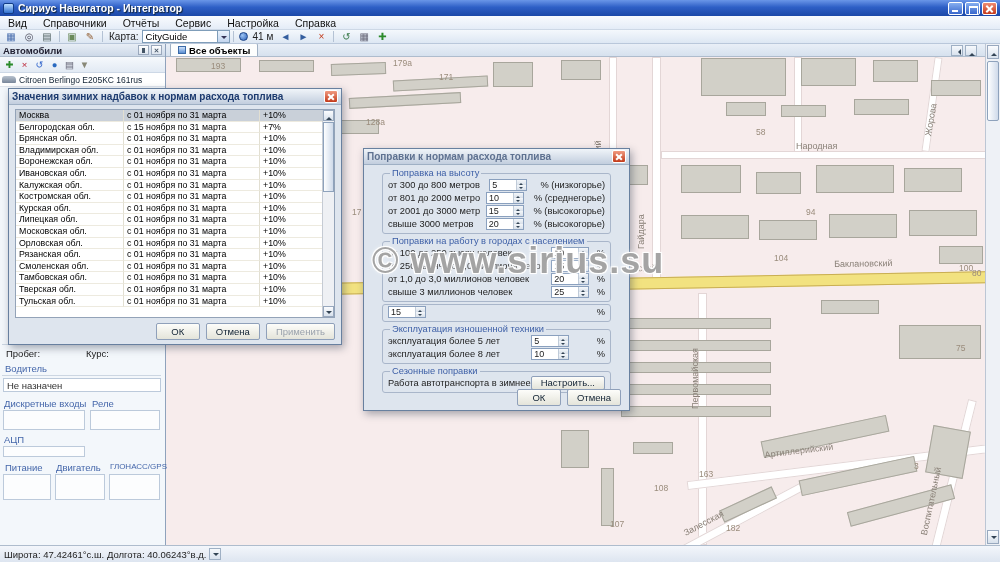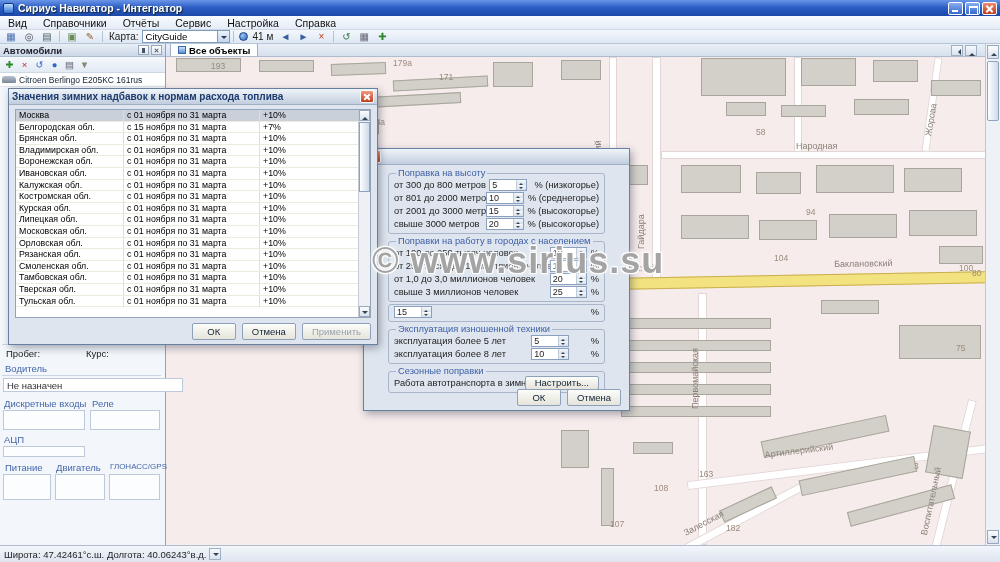--- a/index.html
+++ b/index.html
@@ -98,40 +98,40 @@
   .dlg1 .dlg-title-text { color:#1c3a6e; }
   .dlg2 .dlg-title-text { color:#5e7190; }
   .dlg-close { width:14px; height:13px; border:1px solid #fff; border-radius:2px; background:linear-gradient(#f09a80,#c23a1a); position:relative; }
   .dlg-close::before,.dlg-close::after { content:""; position:absolute; left:2px; right:2px; top:5px; height:2px; background:#fff; }
   .dlg-close::before { transform:rotate(45deg); } .dlg-close::after { transform:rotate(-45deg); }
   .dlg-btn { height:17px; min-width:44px; padding:0 9px; font-size:9.5px; color:#123;
     background:linear-gradient(#fdfdfa,#e4e4da); border:1px solid #8fa0ba; border-radius:2px; text-align:center; line-height:15px; }
   .dlg-btn.disabled { color:#9aa2ac; }
 
   
-  .dlg1 { left:8px; top:88px; width:370px; height:257px; z-index:12; }
+  .dlg1 { left:8px; top:88px; width:334px; height:257px; z-index:12; }
   .wtable { position:absolute; left:6px; right:6px; top:20px; bottom:26px; background:#fff; border:1px solid #93a3b8; overflow:hidden; }
   .whdr { display:flex; height:13px; }
   .wcell { font-size:8.8px; line-height:11.6px; padding-left:3px; border-right:1px solid #e2dfd2; border-bottom:1px solid #edeadf;
     overflow:hidden; white-space:nowrap; }
   .whdr .wcell { background:linear-gradient(#fdfdfb,#e7e4d6); border-right:1px solid #c8c5b4; border-bottom:1px solid #b8b5a4; line-height:12px; color:#222; }
   .wrow { display:flex; height:11.6px; }
   .wrow.sel { background:#c9d0d9; }
   .c0 { width:108px; } .c1 { width:136px; } .c2 { flex:1; }
   .tscroll { position:absolute; right:0; top:0; bottom:0; width:12px; background:#eef0f4; border-left:1px solid #c5cbd4; }
   .ts-btn { position:absolute; left:0; right:0; height:11px; background:linear-gradient(#fbfcfe,#d8e1ec); border:1px solid #98a8be; }
   .ts-btn.up { top:0; } .ts-btn.down { bottom:0; }
   .ts-btn.up::after { content:""; position:absolute; left:2px; top:3px; border:3px solid transparent; border-bottom-color:#345; }
   .ts-btn.down::after { content:""; position:absolute; left:2px; top:4px; border:3px solid transparent; border-top-color:#345; }
   .ts-thumb { position:absolute; left:0; right:0; top:12px; height:70px; background:linear-gradient(90deg,#fdfeff,#cfdaea); border:1px solid #8ea2bc; }
   .dlg1-btns { position:absolute; right:6px; bottom:4px; display:flex; gap:6px; }
 
   
   .dlg2 { left:363px; top:148px; width:267px; height:263px; z-index:10; }
-  #corr-body { position:absolute; left:0; right:0; top:16px; bottom:0; padding:2px 20px 22px; }
+  #corr-body { position:absolute; left:0; right:0; top:16px; bottom:0; padding:2px 14px 22px; }
   fieldset.group { margin:1px 4px 2px; border:1px solid #a9b6ca; border-radius:3px; padding:0 5px 3px; min-width:0; }
   fieldset.group legend { font-size:9.3px; color:#3c5ea6; padding:0 2px; margin-left:2px; }
   .g-row { display:flex; align-items:center; height:13px; margin:0; font-size:9.3px; color:#222;justify-content:space-between; }
   .g-label { overflow:hidden; white-space:nowrap; }
   .g0 .g-label { width:92px; } .g1 .g-label { width:160px; } .g3 .g-label { width:120px; } .g4 .g-label { flex:1; }
   .g-suffix { margin-left:4px; white-space:nowrap; }
   .spin { display:inline-flex; width:38px; height:12px; border:1px solid #8aa0be; background:#fff; }
   .spin-val { flex:1; font-size:9px; line-height:11px; padding-left:2px; }
   .spin-btns { width:10px; display:flex; flex-direction:column; border-left:1px solid #c0cbd8; }
   .spin-up,.spin-down { flex:1; background:linear-gradient(#f4f7fa,#d8e0ea); position:relative; }
@@ -269,21 +269,21 @@
     <span class="car-icon"></span>
     <span class="veh-name">Citroen Berlingo E205KC 161rus</span>
   </div>
 
   <div class="p-line" style="top:300px"></div>
   <span class="p-abs" style="left:6px;top:304px">Пробег:</span>
   <span class="p-abs" style="left:86px;top:304px">Курс:</span>
 
   <span class="p-blue" style="left:5px;top:319px">Водитель</span>
   <div class="p-line" style="top:331px"></div>
-  <div class="p-field" style="left:3px;top:334px;width:180px;height:14px">
+  <div class="p-field" style="left:3px;top:334px;width:158px;height:14px">
     <span>Не назначен</span>
   </div>
 
   <span class="p-blue" style="left:4px;top:354px">Дискретные входы</span>
   <span class="p-blue" style="left:92px;top:354px">Реле</span>
   <div class="p-box" style="left:3px;top:366px;width:82px;height:20px"></div>
   <div class="p-box" style="left:90px;top:366px;width:70px;height:20px"></div>
 
   <span class="p-blue" style="left:4px;top:390px">АЦП</span>
   <div class="p-box" style="left:3px;top:402px;width:82px;height:11px"></div>
@@ -397,20 +397,21 @@
   </div>
   <div class="dlg1-btns">
     <span class="dlg-btn">ОК</span>
     <span class="dlg-btn">Отмена</span>
     <span class="dlg-btn disabled">Применить</span>
   </div>
 </div>
 
 <div class="dialog dlg2">
   <div class="dlg-title">
+    <span class="dlg-title-text">Поправки к нормам расхода топлива</span>
     <span class="dlg-close"></span>
   </div>
   <div id="corr-body">
       <fieldset class="group g0">
         <legend>Поправка на высоту</legend>
         <div class="g-row">
           <div class="g-label">от 300 до 800 метров</div>
           <div class="spin">
             <div class="spin-val">5</div>
             <div class="spin-btns">

